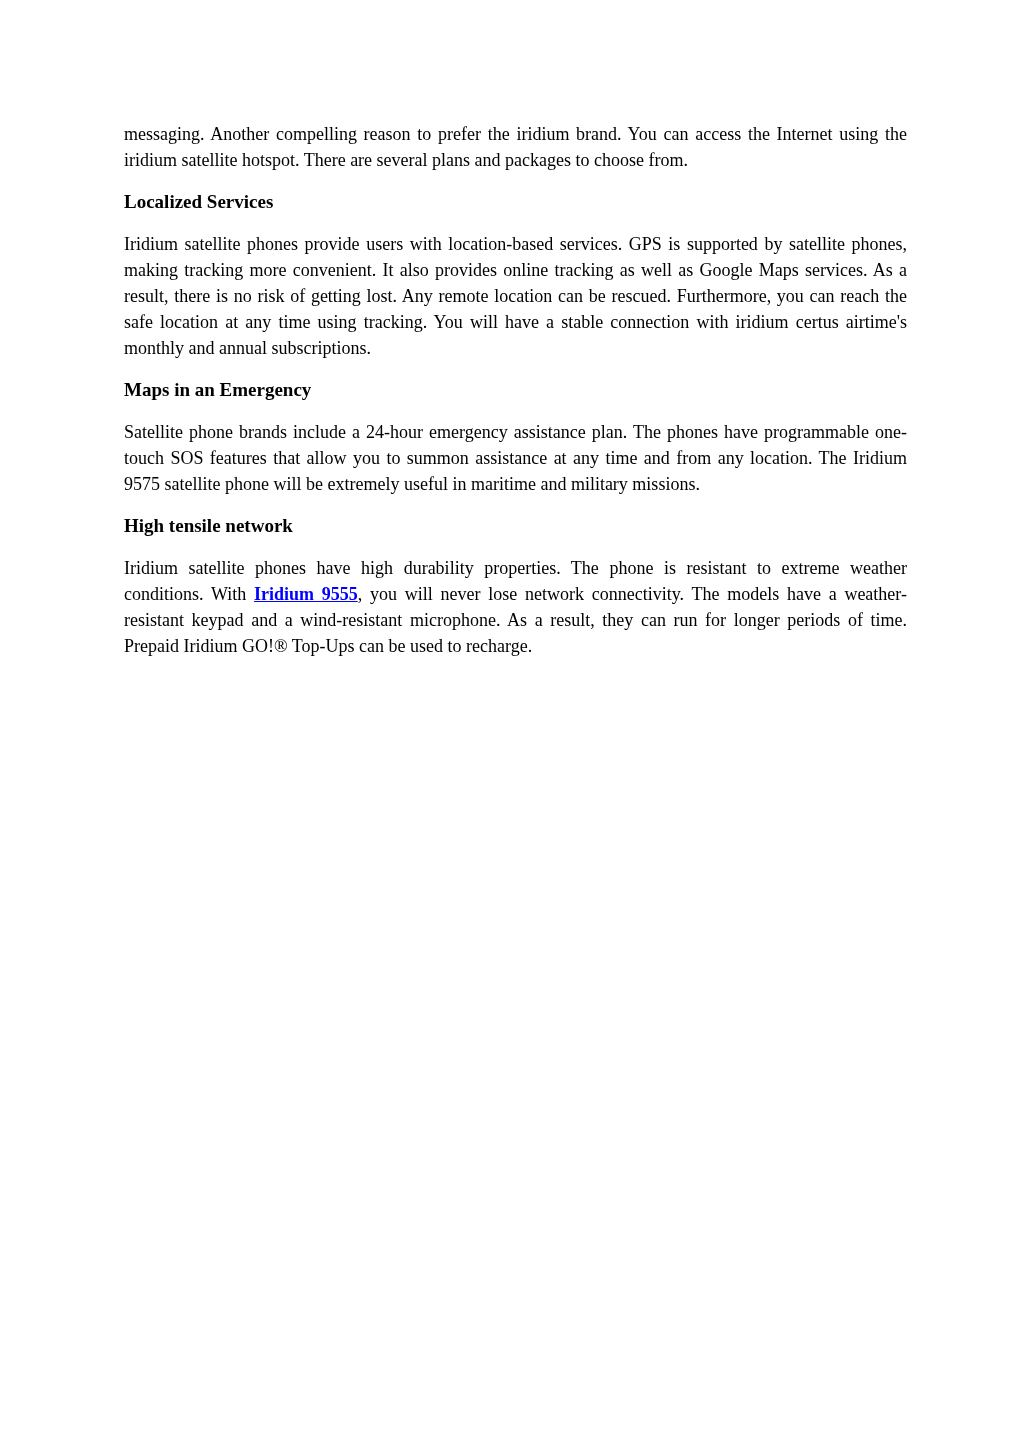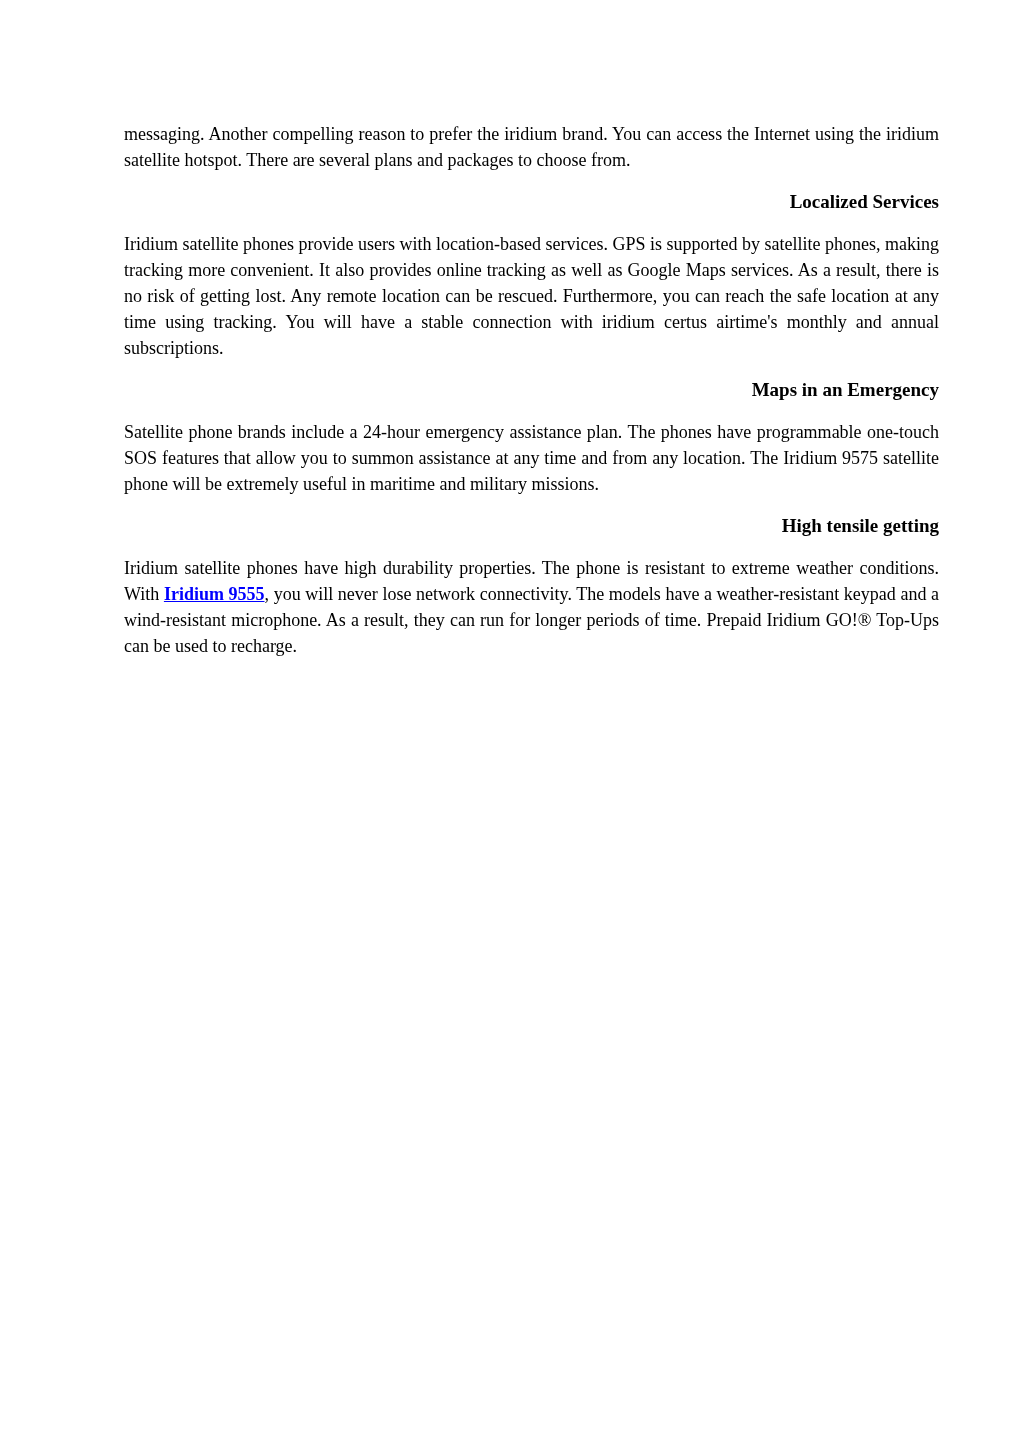--- a/index.html
+++ b/index.html
@@ -12,36 +12,36 @@
     height: 1448px;
     font-family: "Liberation Serif", serif;
     color: #000000;
     overflow: hidden;
   }
   .page {
     box-sizing: border-box;
     width: 1023px;
     height: 1448px;
     background: #ffffff;
-    padding: 121px 84px 0 124px;
+    padding: 121px 116px 0 124px;
   }
   .body-text {
     font-size: 18px;
     line-height: 26px;
     text-align: justify;
     margin: 0 0 16px 0;
     color: #000000;
   }
   .heading {
     font-size: 19px;
     line-height: 26px;
     font-weight: bold;
     margin: 0 0 16px 0;
     color: #000000;
-    text-align: right;
+    text-align: left;
   }
   a.doc-link {
     color: var(--link-color, #0000ff);
     font-weight: bold;
     text-decoration: underline;
     cursor: pointer;
   }
 </style>
 </head>
 <body style="background: rgb(255, 255, 255); color: rgb(0, 0, 0);">
@@ -51,17 +51,17 @@
   <p class="body-text">messaging. Another compelling reason to prefer the iridium brand. You can access the Internet using the iridium satellite hotspot. There are several plans and packages to choose from.</p>
 
   <h2 class="heading">Localized Services</h2>
 
   <p class="body-text">Iridium satellite phones provide users with location-based services. GPS is supported by satellite phones, making tracking more convenient. It also provides online tracking as well as Google Maps services. As a result, there is no risk of getting lost. Any remote location can be rescued. Furthermore, you can reach the safe location at any time using tracking. You will have a stable connection with iridium certus airtime's monthly and annual subscriptions.</p>
 
   <h2 class="heading">Maps in an Emergency</h2>
 
   <p class="body-text">Satellite phone brands include a 24-hour emergency assistance plan. The phones have programmable one-touch SOS features that allow you to summon assistance at any time and from any location. The Iridium 9575 satellite phone will be extremely useful in maritime and military missions.</p>
 
-  <h2 class="heading">High tensile getting</h2>
+  <h2 class="heading">High tensile network</h2>
 
   <p class="body-text"><span>Iridium satellite phones have high durability properties. The phone is resistant to extreme weather conditions. With </span><a class="doc-link" href="#">Iridium 9555</a><span>, you will never lose network connectivity. The models have a weather-resistant keypad and a wind-resistant microphone. As a result, they can run for longer periods of time. Prepaid Iridium GO!® Top-Ups can be used to recharge.</span></p>
 
 </div>
 
 </body></html>

